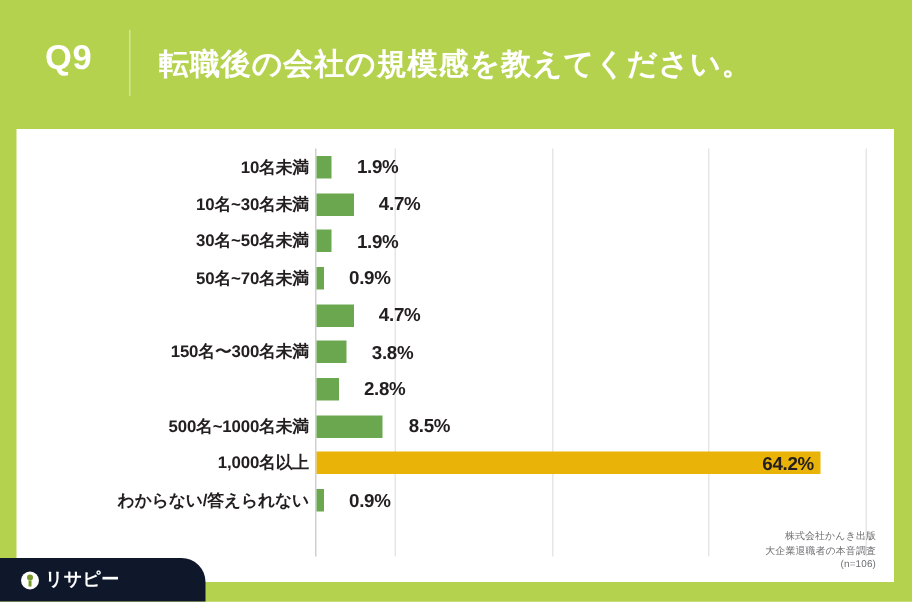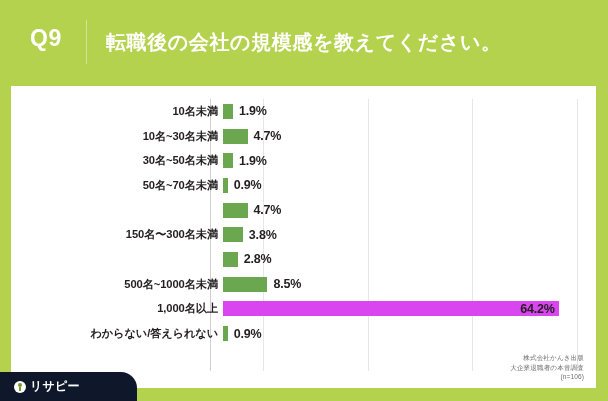--- a/index.html
+++ b/index.html
@@ -98,21 +98,21 @@
     position: absolute;
     left: 199px;
     top: 13px;
     width: 1px;
     height: 272px;
     background: #cfcfcf;
   }
 
   #rows {
     position: absolute;
-    left: 12px;
+    left: 0;
     top: 13px;
     width: 585px;
   }
   .row {
     position: relative;
     height: 24.7px;
     display: flex;
     align-items: center;
   }
   .row-label {
@@ -145,21 +145,21 @@
     font-size: 12.5px;
     font-weight: bold;
     color: #231f20;
     white-space: nowrap;
     letter-spacing: -0.2px;
   }
   .bar-value.inside {
     padding-right: 4px;
   }
   .bar-value.outside {
-    padding-left: 6px;
+    padding-left: 17px;
   }
 
   
   #source-note {
     position: absolute;
     right: 12px;
     bottom: 6px;
     text-align: right;
     color: #6d6e71;
     font-size: 6.6px;
@@ -296,21 +296,21 @@
           <div class="row">
             <div class="row-label">500名~1000名未満</div>
             <div class="bar-area">
               <div class="bar" style="width: 44.4429px; background: rgb(106, 167, 79);"></div>
               <span class="bar-value outside">8.5%</span>
             </div>
           </div>
           <div class="row">
             <div class="row-label">1,000名以上</div>
             <div class="bar-area">
-              <div class="bar" style="width: 335.674px; background: #d946ef;">
+              <div class="bar" style="width: 335.674px; background: #eab308;">
                 <span class="bar-value inside">64.2%</span>
               </div>
             </div>
           </div>
           <div class="row">
             <div class="row-label">わからない/答えられない</div>
             <div class="bar-area">
               <div class="bar" style="width: 4.70571px; background: rgb(106, 167, 79);"></div>
               <span class="bar-value outside">0.9%</span>
             </div>

